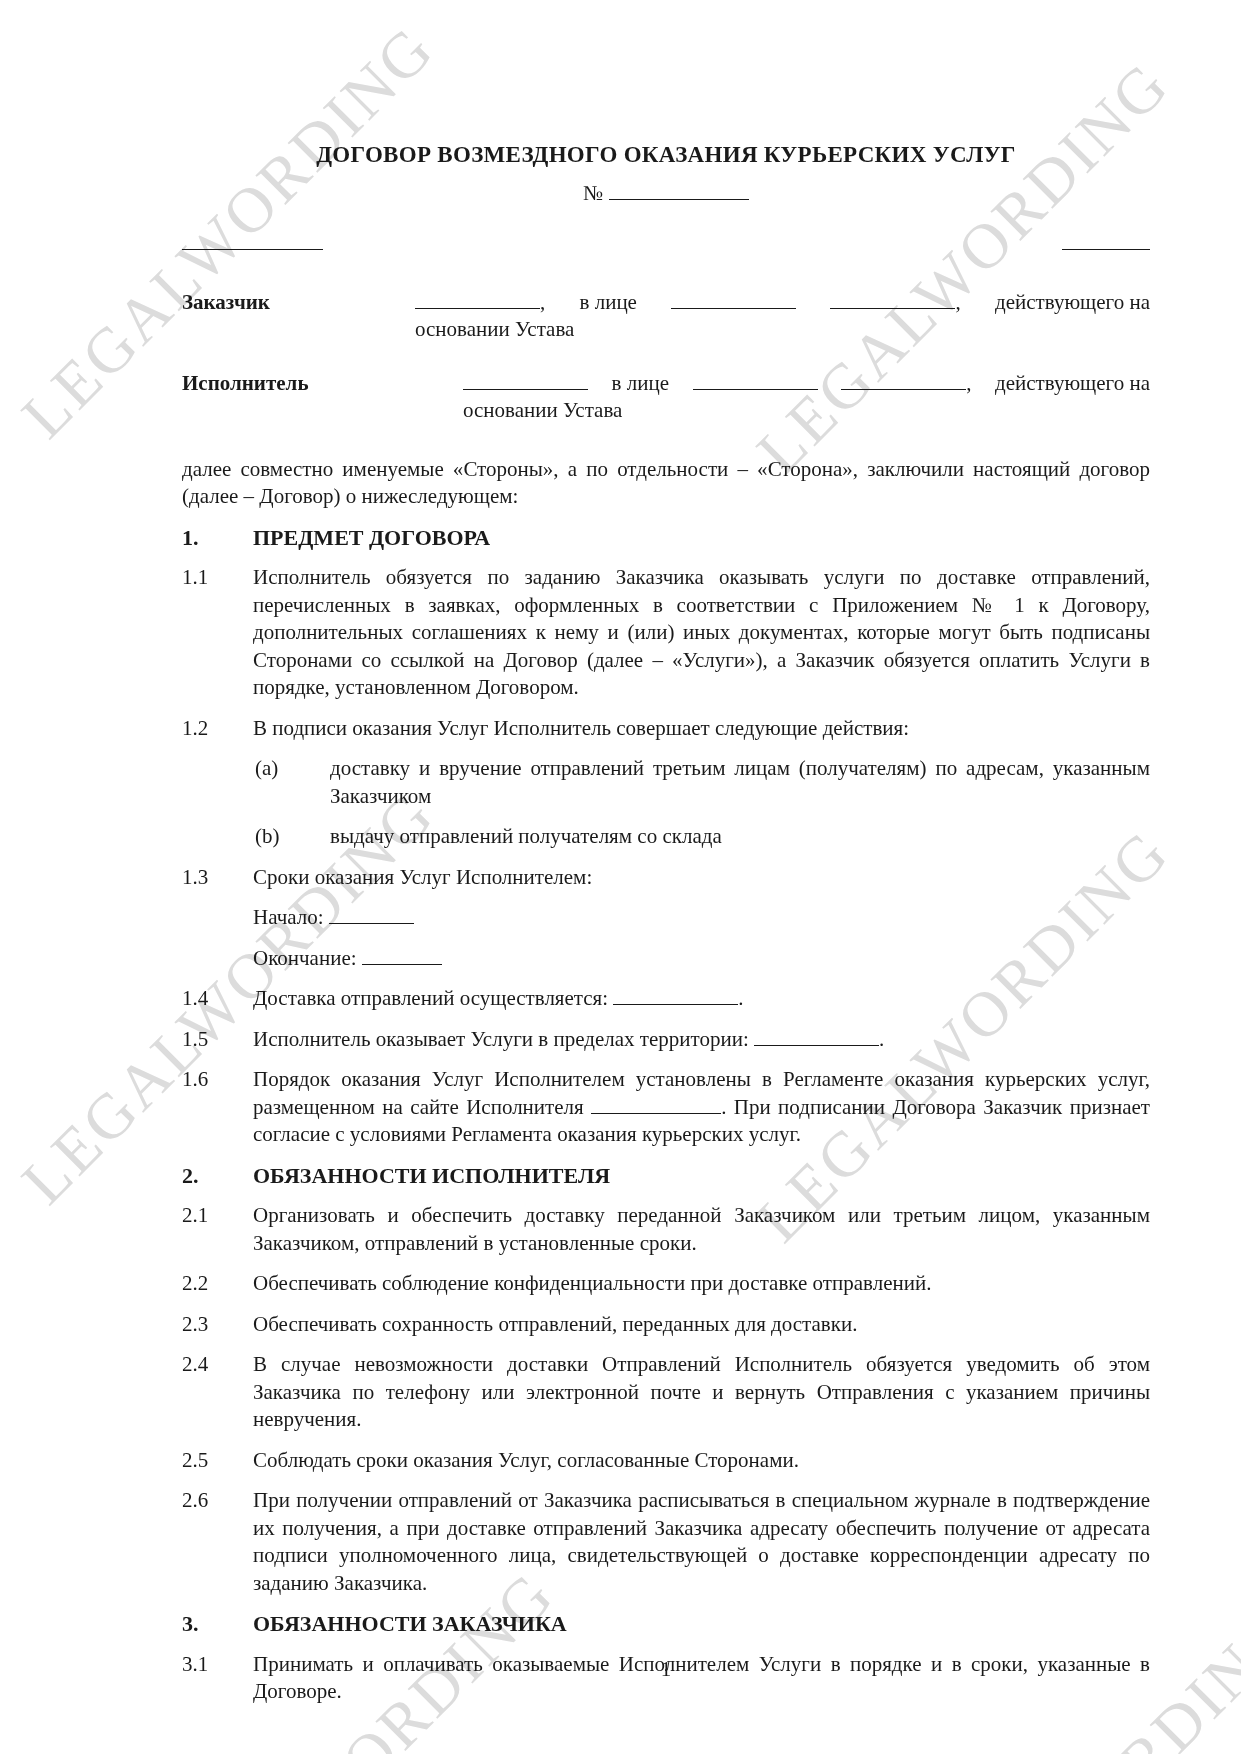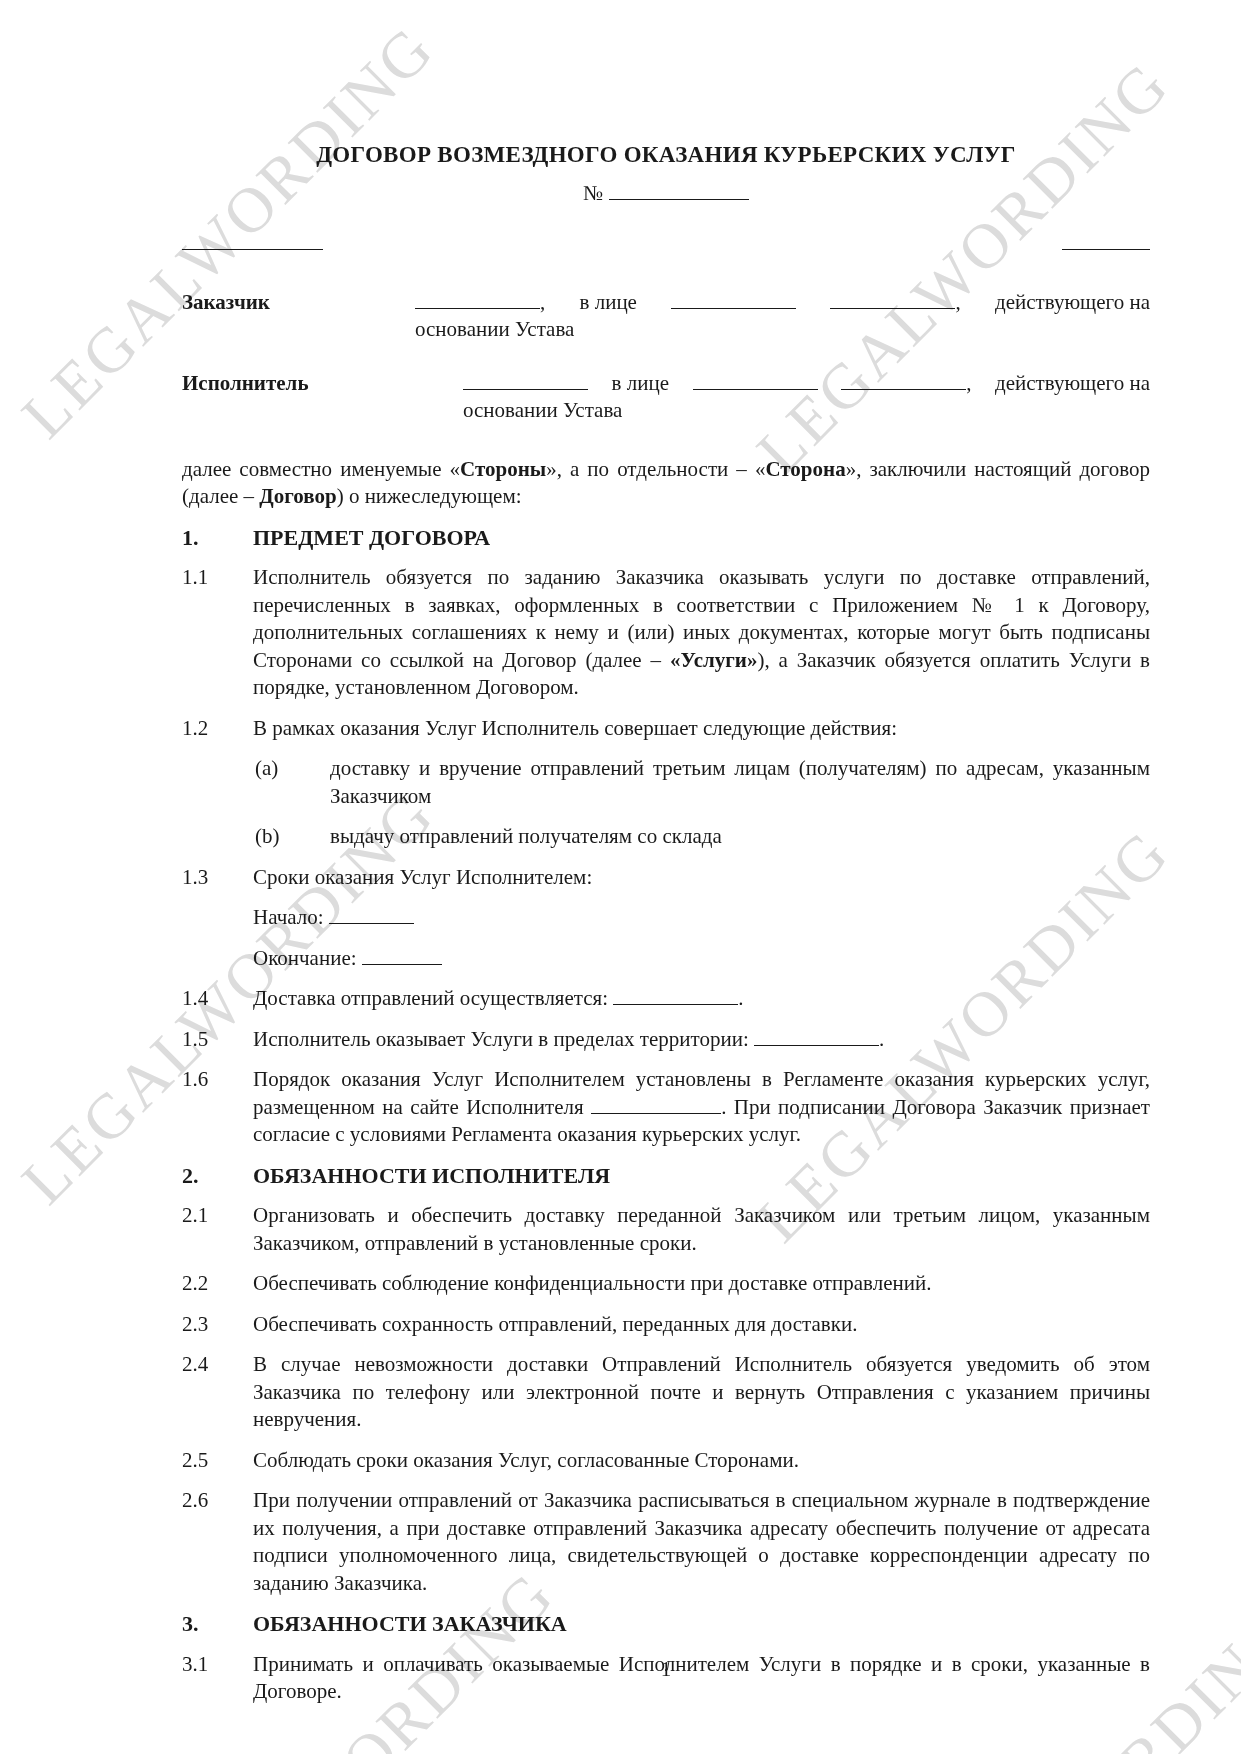--- a/index.html
+++ b/index.html
@@ -53,21 +53,21 @@
     margin-top:26px;height:16px;
   }
   
   .party{display:flex;margin-top:39px;}
   .party.second{margin-top:26px;gap:48px;}
   .party-label{width:233px;flex:none;font-weight:bold;}
   .party-body{flex:1;min-width:0;}
   .party-l1{display:flex;justify-content:space-between;align-items:baseline;white-space:nowrap;}
   
   .intro{margin-top:31px;text-align:justify;}
-  .b{font-weight:bold;}
+  .b{font-weight:normal;}
   
   .sec-head{display:flex;margin-top:13px;font-weight:bold;font-size:22px;}
   .cnum{width:71px;flex:none;}
   .ctext{flex:1;min-width:0;text-align:justify;}
   .clause{display:flex;margin-top:13px;}
   .sub{display:flex;margin-top:13px;padding-left:73px;}
   .smark{width:75px;flex:none;}
   .stext{flex:1;min-width:0;text-align:justify;}
   .field-row{margin-top:13px;padding-left:71px;}
   .pageno{
@@ -134,21 +134,21 @@
     </div>
 
     <div class="clause">
       <div class="cnum">1.1</div>
       <div class="ctext"><span>Исполнитель обязуется по заданию Заказчика оказывать услуги по доставке отправлений, перечисленных в заявках, оформленных в соответствии с Приложением № 1 к Договору, дополнительных соглашениях к нему и (или) иных документах, которые могут быть подписаны Сторонами со ссылкой на Договор (далее –</span>
 <span class="b">«Услуги»</span><span>), а Заказчик обязуется оплатить Услуги в порядке, установленном Договором.</span></div>
     </div>
 
     <div class="clause">
       <div class="cnum">1.2</div>
-      <div class="ctext">В рамках оказания Услуг Исполнитель совершает следующие действия:</div>
+      <div class="ctext">В подписи оказания Услуг Исполнитель совершает следующие действия:</div>
     </div>
 
     <div class="sub">
       <div class="smark">(a)</div>
       <div class="stext">доставку и вручение отправлений третьим лицам (получателям) по адресам, указанным Заказчиком</div>
     </div>
 
     <div class="sub">
       <div class="smark">(b)</div>
       <div class="stext">выдачу отправлений получателям со склада</div>

